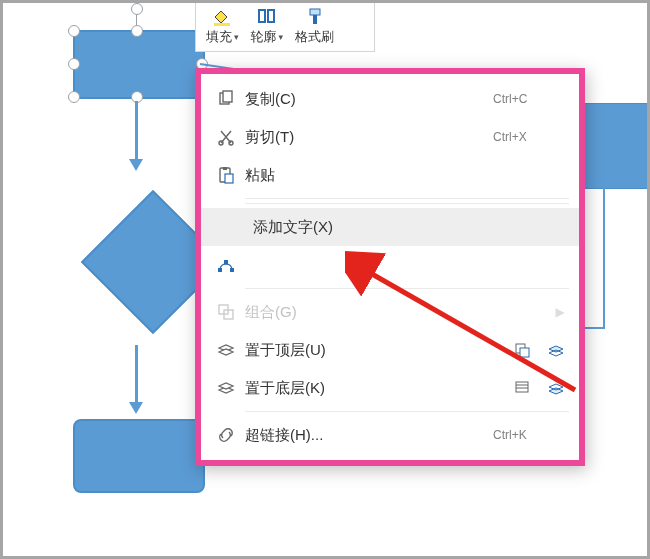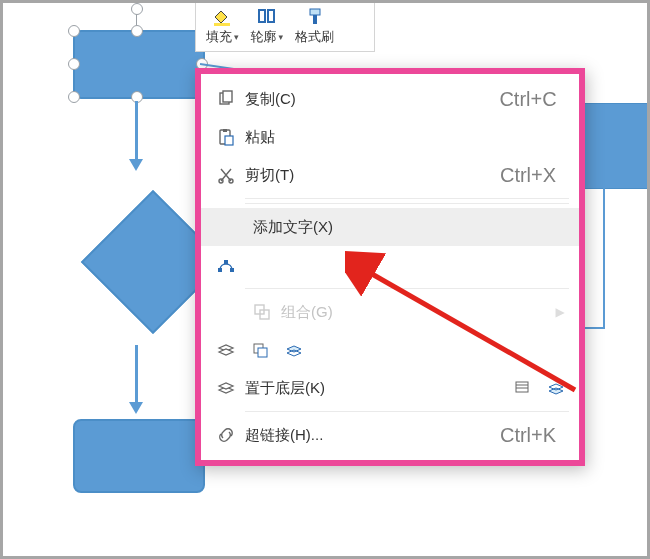--- a/index.html
+++ b/index.html
@@ -124,43 +124,43 @@
     height: 38px;
     position: relative;
     padding: 0 12px 0 8px;
     color: #333;
     cursor: default;
   }
   .ctx-item.highlight {
     background: #eeeeee;
     padding-left: 16px;
   }
-  .ctx-item.disabled { color: #c3c3c3; margin-left: 36px; }
+  .ctx-item.disabled { color: #c3c3c3; }
   .ctx-sep {
     height: 1px;
     background: #eaeaea;
     margin: 4px 10px 4px 44px;
   }
   .ctx-ico {
     width: 34px;
     display: flex;
     align-items: center;
     justify-content: center;
     flex-shrink: 0;
   }
   .ctx-label {
     flex: 1 1 auto;
     padding-left: 2px;
     font-size: 15px;
   }
   .ctx-short {
     width: 70px;
-    text-align: center;
+    text-align: left;
     color: #808080;
-    font-size: 20px;
+    font-size: 12px;
     padding-right: 4px;
   }
   .ctx-submenu-arrow {
     color: #888;
     font-size: 12px;
     width: 14px;
     text-align: center;
   }
   .ctx-trail {
     display: flex;
@@ -270,38 +270,38 @@
             <rect x="3" y="3" width="9" height="11" fill="none" stroke="#666" stroke-width="1.4"></rect>
             <rect x="6" y="1" width="9" height="11" fill="#fff" stroke="#666" stroke-width="1.4"></rect>
           </svg>
       </span>
       <span class="ctx-label">复制(C)</span>
       <span class="ctx-short">Ctrl+C</span>
     </div>
     <div class="ctx-item">
       <span class="ctx-ico">
         <svg width="18" height="18" viewBox="0 0 18 18">
+            <path d="M4 3 L14 15 M14 3 L4 15" stroke="#666" stroke-width="1.4"></path>
+            <circle cx="4" cy="15" r="2" fill="none" stroke="#666" stroke-width="1.4"></circle>
+            <circle cx="14" cy="15" r="2" fill="none" stroke="#666" stroke-width="1.4"></circle>
+          </svg>
+      </span>
+      <span class="ctx-label">剪切(T)</span>
+      <span class="ctx-short">Ctrl+X</span>
+    </div>
+    <div class="ctx-item">
+      <span class="ctx-ico">
+        <svg width="18" height="18" viewBox="0 0 18 18">
             <rect x="3" y="2" width="10" height="14" rx="1" fill="none" stroke="#666" stroke-width="1.4"></rect>
             <rect x="6" y="1" width="4" height="3" fill="#666"></rect>
             <rect x="8" y="8" width="8" height="9" fill="#fff" stroke="#2b6bb2" stroke-width="1.2"></rect>
           </svg>
       </span>
       <span class="ctx-label">粘贴</span>
       <span class="ctx-short"></span>
-    </div>
-    <div class="ctx-item">
-      <span class="ctx-ico">
-        <svg width="18" height="18" viewBox="0 0 18 18">
-            <path d="M4 3 L14 15 M14 3 L4 15" stroke="#666" stroke-width="1.4"></path>
-            <circle cx="4" cy="15" r="2" fill="none" stroke="#666" stroke-width="1.4"></circle>
-            <circle cx="14" cy="15" r="2" fill="none" stroke="#666" stroke-width="1.4"></circle>
-          </svg>
-      </span>
-      <span class="ctx-label">剪切(T)</span>
-      <span class="ctx-short">Ctrl+X</span>
     </div>
     <div class="ctx-sep"></div>
     <div class="ctx-sep"></div>
     <div class="ctx-item highlight">
       <span class="ctx-ico"></span>
       <span class="ctx-label">添加文字(X)</span>
       <span class="ctx-short"></span>
     </div>
     <div class="ctx-item">
       <span class="ctx-ico">
@@ -325,20 +325,21 @@
       <span class="ctx-label">组合(G)</span>
       <span class="ctx-submenu-arrow" style="color:#ddd;">▶</span>
     </div>
     <div class="ctx-item">
       <span class="ctx-ico">
         <svg width="18" height="18" viewBox="0 0 18 18">
             <path d="M2 7 L9 4 L16 7 L9 10 Z" fill="none" stroke="#666" stroke-width="1.2"></path>
             <path d="M2 11 L9 8 L16 11 L9 14 Z" fill="#fff" stroke="#666" stroke-width="1.2"></path>
           </svg>
       </span>
+      <span class="ctx-label">置于顶层(U)</span>
       <span class="ctx-trail">
         <span class="trail-btn">
           <svg width="18" height="18" viewBox="0 0 18 18">
               <rect x="3" y="3" width="9" height="9" fill="none" stroke="#666"></rect>
               <rect x="7" y="7" width="9" height="9" fill="#fff" stroke="#2b6bb2"></rect>
             </svg>
         </span>
         <span class="trail-btn">
           <svg width="18" height="18" viewBox="0 0 18 18">
               <path d="M2 8 L9 5 L16 8 L9 11 Z" fill="#d9ecf9" stroke="#2b6bb2"></path>

